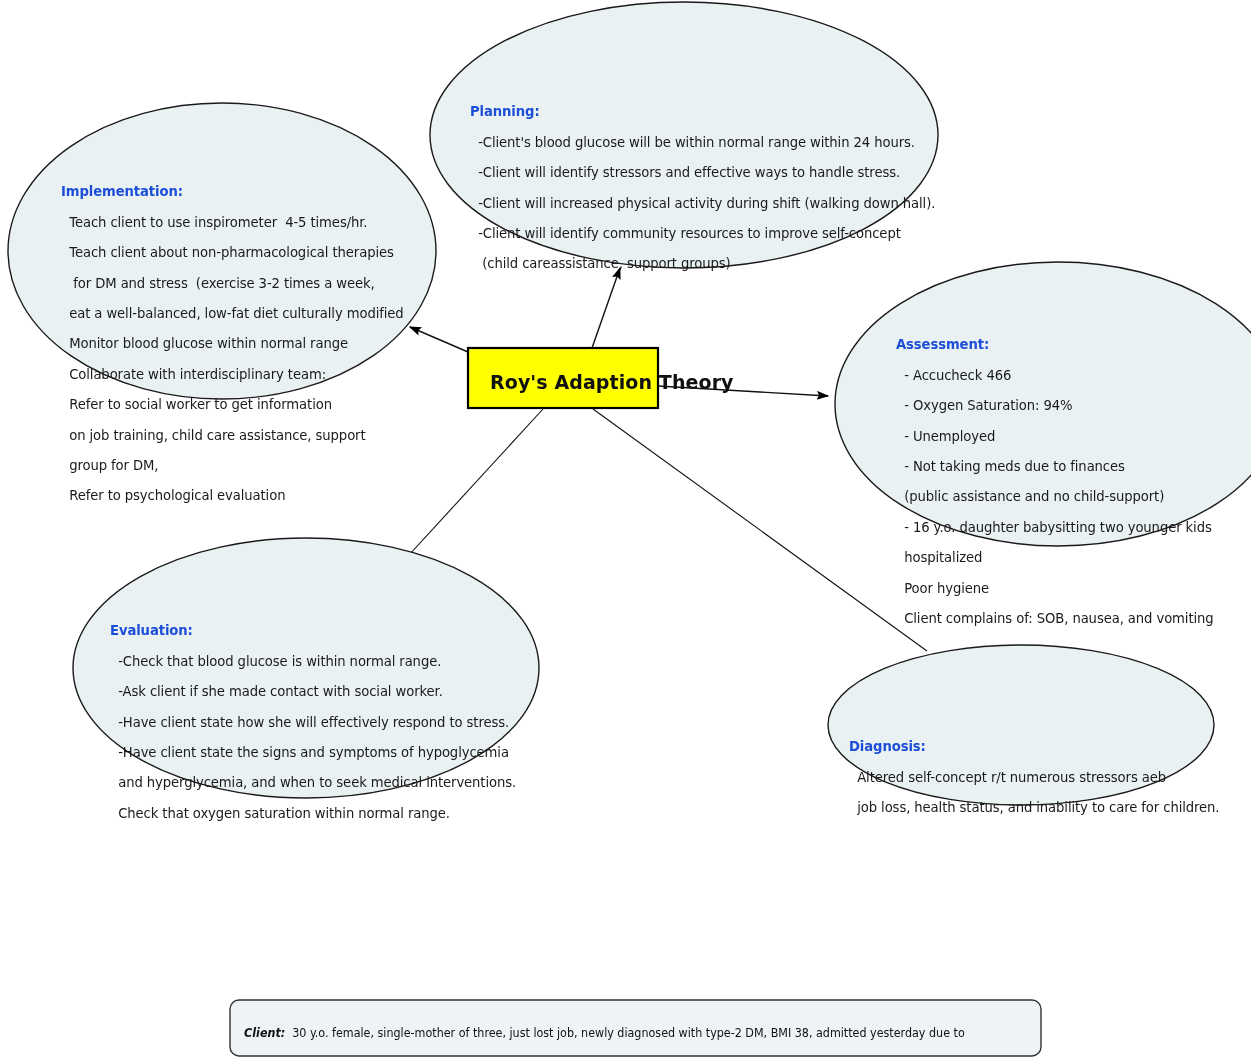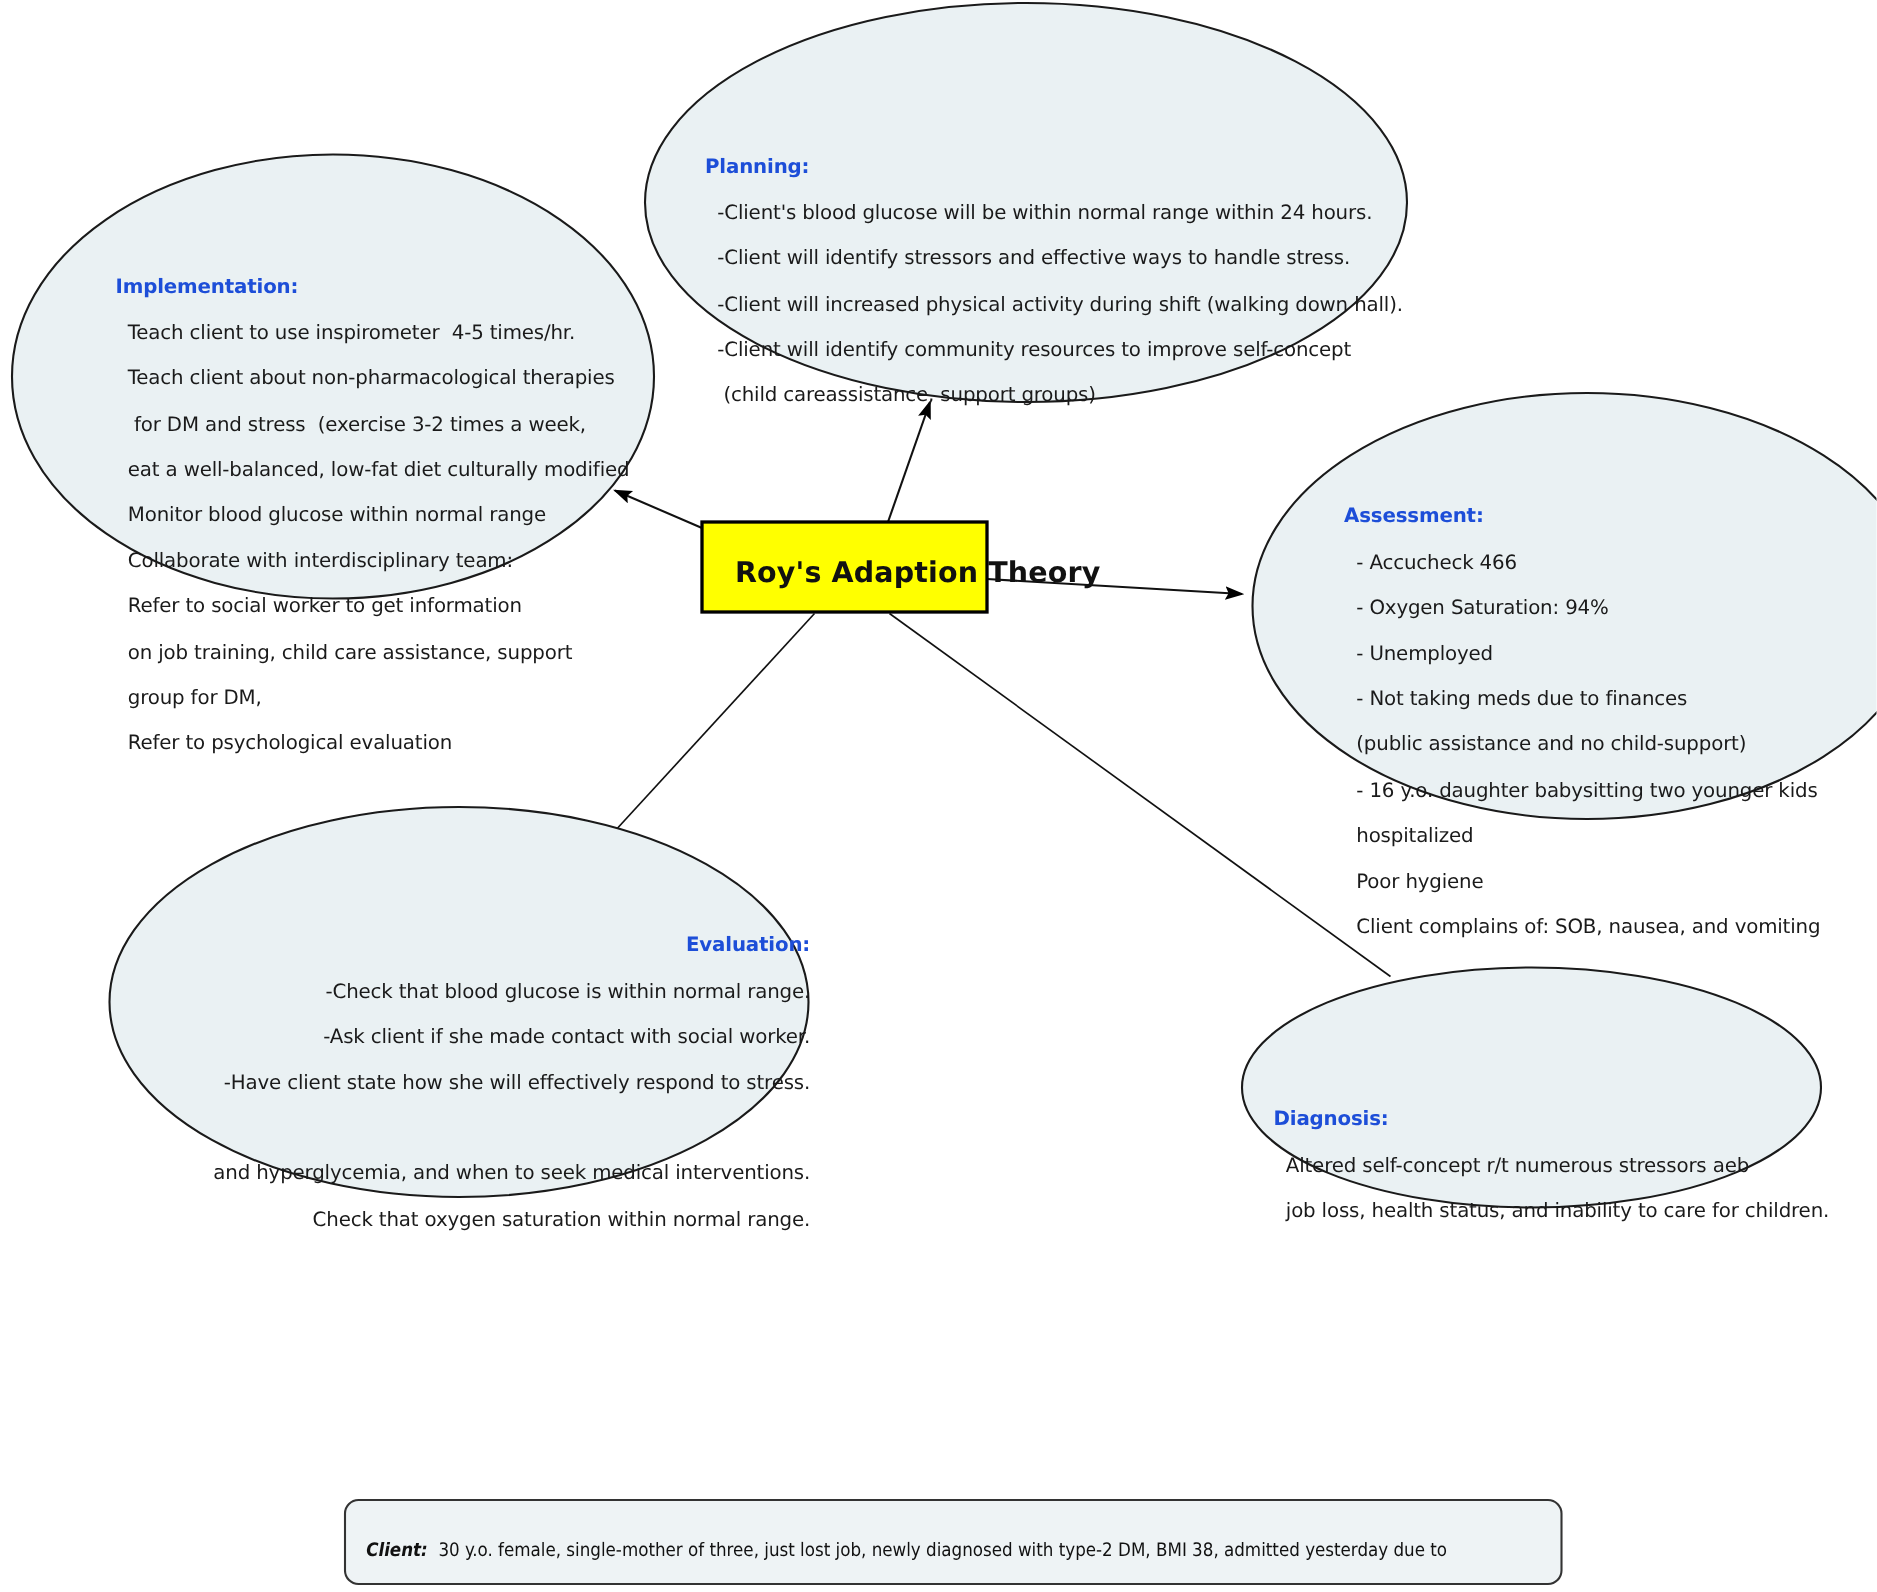--- a/index.html
+++ b/index.html
@@ -92,21 +92,21 @@
 
 <div class="node-text" style="left:470px; top:74px;">
   <span class="node-title">Planning:</span>
   <span>-Client's blood glucose will be within normal range within 24 hours.</span><br>
   <span>-Client will identify stressors and effective ways to handle stress.</span><br>
   <span>-Client will increased physical activity during shift (walking down hall).</span><br>
   <span>-Client will identify community resources to improve self-concept</span><br>
   <span> (child careassistance, support groups)</span>
 </div>
 
-<div class="node-text" style="left:61px; top:154px;margin-left:16px;">
+<div class="node-text" style="left:61px; top:154px;">
   <span class="node-title">Implementation:</span>
   <span>Teach client to use inspirometer  4-5 times/hr.</span><br>
   <span>Teach client about non-pharmacological therapies</span><br>
   <span> for DM and stress  (exercise 3-2 times a week,</span><br>
   <span>eat a well-balanced, low-fat diet culturally modified</span><br>
   <span>Monitor blood glucose within normal range</span><br>
   <span>Collaborate with interdisciplinary team:</span><br>
   <span>Refer to social worker to get information</span><br>
   <span>on job training, child care assistance, support</span><br>
   <span>group for DM,</span><br>
@@ -119,26 +119,26 @@
   <span>- Oxygen Saturation: 94%</span><br>
   <span>- Unemployed</span><br>
   <span>- Not taking meds due to finances</span><br>
   <span>(public assistance and no child-support)</span><br>
   <span>- 16 y.o. daughter babysitting two younger kids</span><br>
   <span>hospitalized</span><br>
   <span>Poor hygiene</span><br>
   <span>Client complains of: SOB, nausea, and vomiting</span>
 </div>
 
-<div class="node-text" style="left:134px; top:593px;text-align:right;">
+<div class="node-text" style="left:110px; top:593px;">
   <span class="node-title">Evaluation:</span>
   <span>-Check that blood glucose is within normal range.</span><br>
   <span>-Ask client if she made contact with social worker.</span><br>
   <span>-Have client state how she will effectively respond to stress.</span><br>
-  <br>
+  <span>-Have client state the signs and symptoms of hypoglycemia</span><br>
   <span>and hyperglycemia, and when to seek medical interventions.</span><br>
   <span>Check that oxygen saturation within normal range.</span>
 </div>
 
 <div class="node-text" style="left:849px; top:709px;">
   <span class="node-title">Diagnosis:</span>
   <span>Altered self-concept r/t numerous stressors aeb</span><br>
   <span>job loss, health status, and inability to care for children.</span>
 </div>
 

